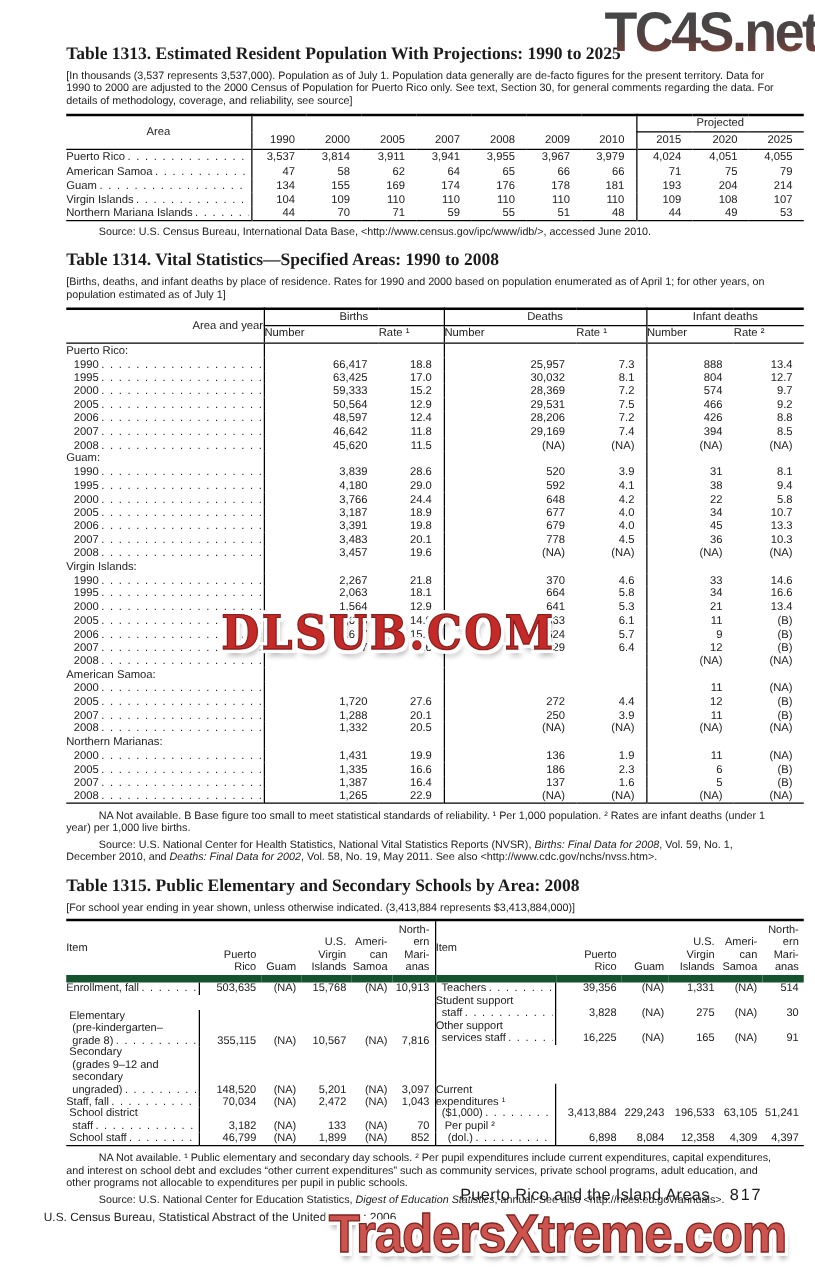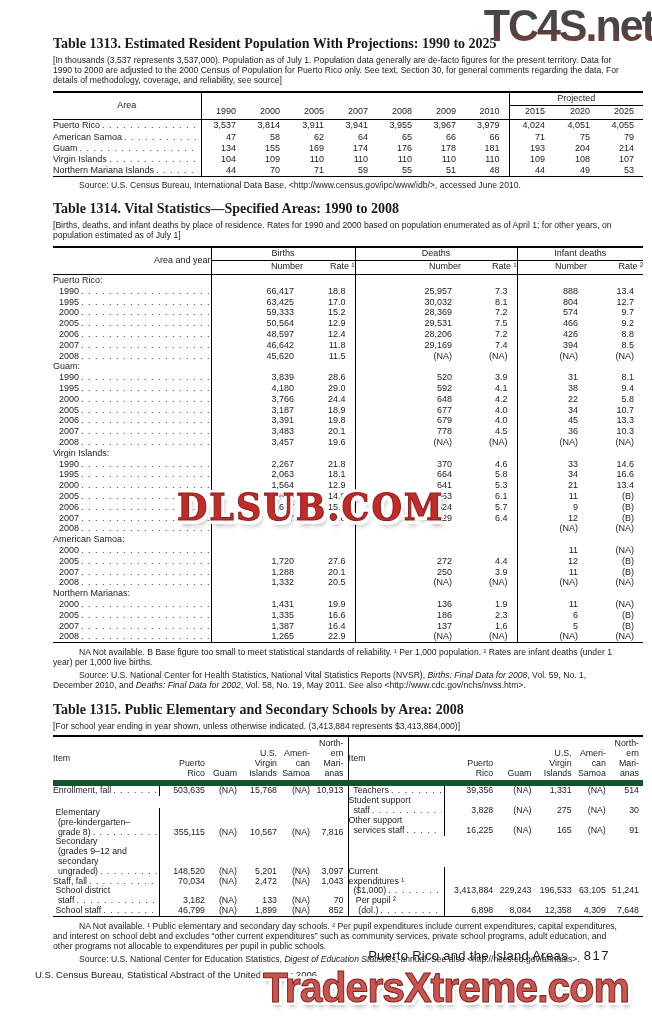--- a/index.html
+++ b/index.html
@@ -25,21 +25,21 @@
   
   #t1313 th,#t1313 td{font-size:9px;line-height:11.2px}
   #t1313 thead th{vertical-align:bottom;padding-bottom:2px}
   #t1313 .areahead{vertical-align:middle}
   #t1313 .proj{text-align:center;border-bottom:1px solid #000;padding-bottom:1px}
   
   #t1314 th,#t1314 td{font-size:9px;line-height:10.8px}
   #t1314 thead th{vertical-align:bottom;padding-bottom:2px}
   #t1314 .areahead{text-align:right;vertical-align:middle}
   #t1314 .grp{text-align:center;border-bottom:1px solid #000;padding-bottom:1px}
-  #t1314 .sub{text-align:right}
+  #t1314 .sub{text-align:left}
   #t1314 .seclbl{white-space:pre}
   
   .t1315-wrap{display:flex;border-top:2px solid #000;border-bottom:1px solid #000;width:590px;margin-top:4px}
   .t1315-wrap table{width:295px}
   #t1315L{border-right:1px solid #000}
   .t1315-wrap th,.t1315-wrap td{font-size:8.8px;line-height:9.8px}
   .t1315-wrap thead th{vertical-align:bottom;text-align:right;padding:2px 4px 2px 0;
       border-bottom:6px solid #14532d;white-space:pre-line}
   .t1315-wrap thead th.item{text-align:left;vertical-align:middle;white-space:normal}
   .t1315-wrap td.itm{vertical-align:bottom}
@@ -912,21 +912,21 @@
                   <div class="lbline">   Per pupil ²</div>
                   <div class="lead">
                     <span class="lb">    (dol.)</span>
                     <span class="dots">. . . . . . . . . . . . . . . . . . . . . . . . . . . . . . . . . . . . . . . . . . . . . . . . . . . . . . . . . . . . . . . . . . . . . . . . . . . . . . . . . . . . . . . . . . </span>
                   </div>
                 </td>
                 <td class="num bl">6,898</td>
                 <td class="num">8,084</td>
                 <td class="num">12,358</td>
                 <td class="num">4,309</td>
-                <td class="num">7,648</td>
+                <td class="num">4,397</td>
               </tr>
             </tbody>
         </table>
       </div>
       <p class="fn">NA Not available. ¹ Public elementary and secondary day schools. ² Per pupil expenditures include current expenditures, capital expenditures, and interest  on school debt and excludes “other current expenditures” such as community services, private school programs, adult education, and other  programs not allocable to expenditures per pupil in public schools.</p>
       <p class="src" id="src1315"><span>Source: U.S. National Center for Education Statistics, </span><span class="it">Digest of Education Statistics</span><span>, annual. See also &lt;http://nces.ed.gov/annuals&gt;.</span></p>
     </div>
   </div>
 
   <div class="pg-right">

